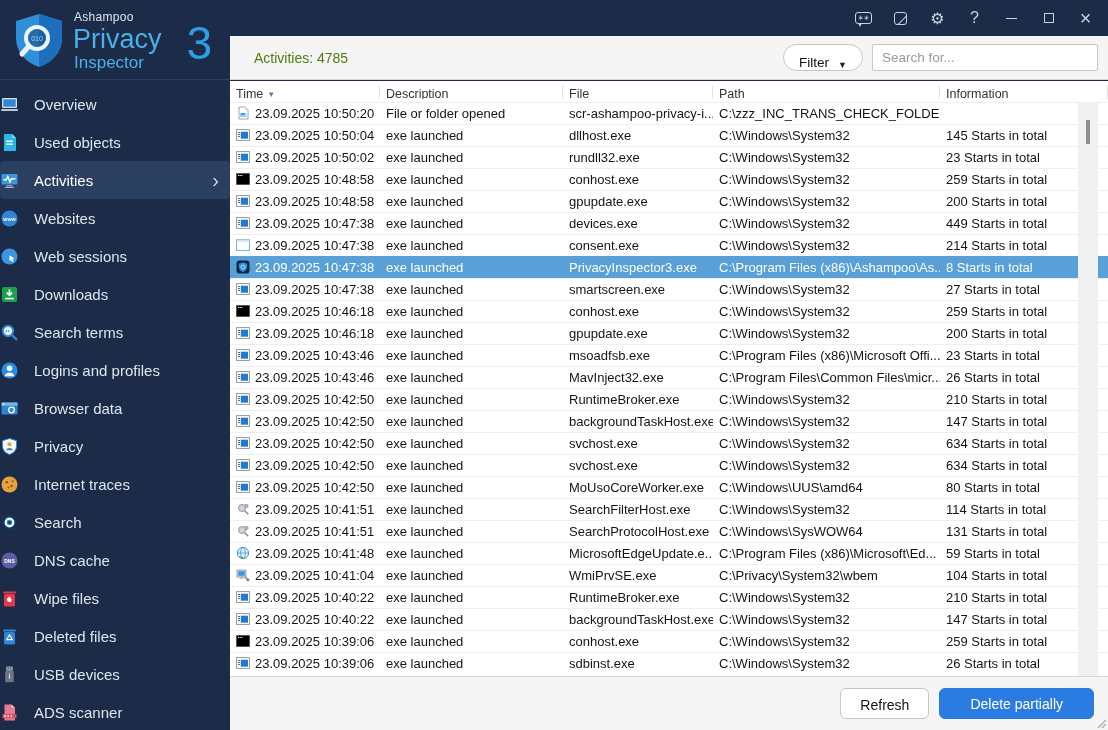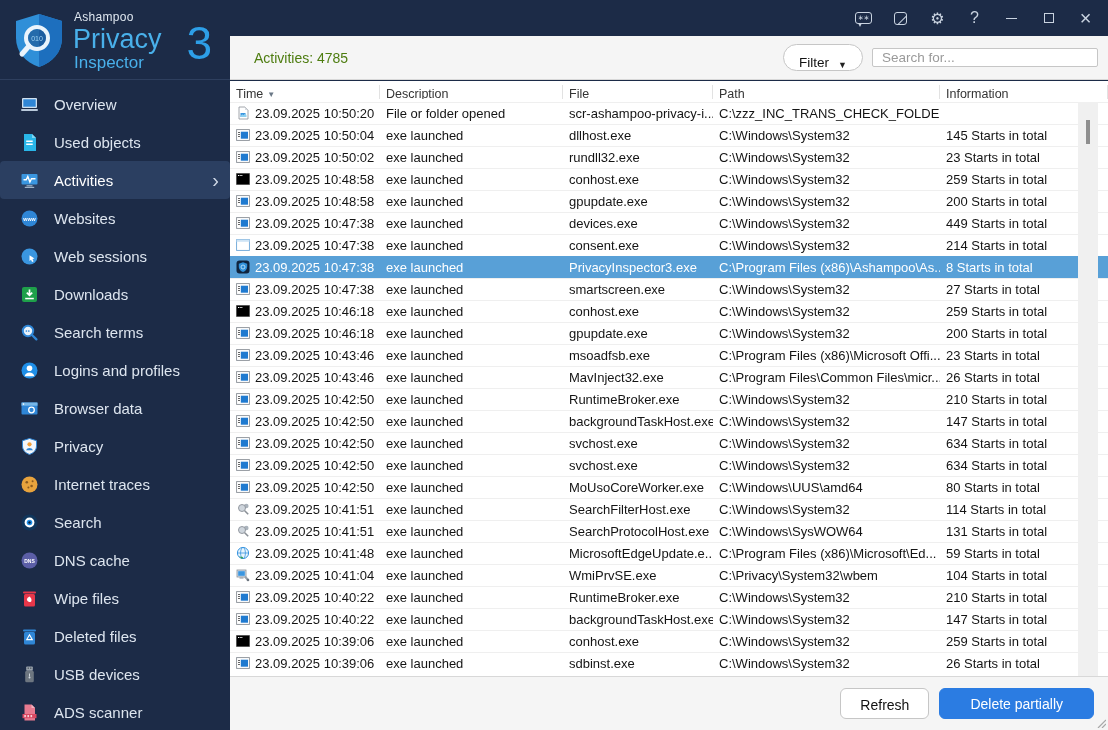--- a/index.html
+++ b/index.html
@@ -32,35 +32,35 @@
 
   
   .sidebar{position:absolute;left:0;top:0;bottom:0;width:230px;background:var(--sidebar-bg)}
   .logo{height:80px;position:relative;border-bottom:1px solid #2e3f5e}
   .logo-shield{position:absolute;left:12px;top:12px}
   .logo-brand{position:absolute;left:74px;top:10px;font-size:12px;color:#dfe7f0;letter-spacing:.3px}
   .logo-l1{position:absolute;left:73px;top:24px;font-size:27px;font-weight:300;color:#49b0ea}
   .logo-l2{position:absolute;left:74px;top:53px;font-size:17px;font-weight:300;color:#49b0ea}
   .logo-ver{position:absolute;right:18px;top:16px;font-size:46px;font-weight:300;color:#2d9fe8}
   .nav{position:absolute;top:85px;left:0;right:0}
-  .nav-item{height:38px;display:flex;align-items:center;padding-left:20px;gap:15px;
+  .nav-item{height:38px;display:flex;align-items:center;gap:15px;
         color:#dde5ef;font-size:15px;cursor:pointer;position:relative}
   .nav-item.selected{background:var(--sidebar-sel);border-radius:4px;color:#fff}
   .nav-item .si{width:19px;height:19px;flex:0 0 19px}
   .nav-item .si svg{width:19px;height:19px;display:block}
   .nav-item .chev{position:absolute;right:11px;font-size:20px;color:#cfd8e6;line-height:1}
 
   
   .topbar{position:absolute;left:230px;top:36px;right:0;height:44px;background:var(--bar-bg);
         border-bottom:1px solid var(--border);display:flex;align-items:center}
   .act-count{margin-left:24px;font-size:14px;color:#4d7c0f;flex:1}
   .filter-btn{height:27px;padding:0 15px;background:#fff;border:1px solid #c6c6c6;border-radius:14px;
         font-size:13.5px;color:#111;display:flex;align-items:flex-end;gap:9px;margin-right:9px;cursor:pointer}
   .filter-btn .caret{font-size:9px;color:#222}
-  .search-input{width:226px;height:19px;border:1px solid #c6c6c6;border-radius:2px;background:#fff;
+  .search-input{width:226px;height:27px;border:1px solid #c6c6c6;border-radius:2px;background:#fff;
         padding:0 9px;font-size:13.5px;margin-right:10px;font-family:inherit;color:#222;outline:none}
   .search-input::placeholder{color:#9a9a9a}
 
   
   .table{position:absolute;left:230px;top:81px;right:0;bottom:54px;background:#fff;overflow:hidden}
   .thead{display:flex;height:21px;align-items:center;font-size:12.5px;color:#333}
   .th{padding-left:6px;height:14px;line-height:18px;border-right:1px solid #e2e2e2;
         white-space:nowrap;overflow:hidden}
   .sort{font-size:8px;color:#6a7886;margin-left:4px;vertical-align:1px}
   .tr{display:flex;height:22px;align-items:center;font-size:13px;color:#141414;

